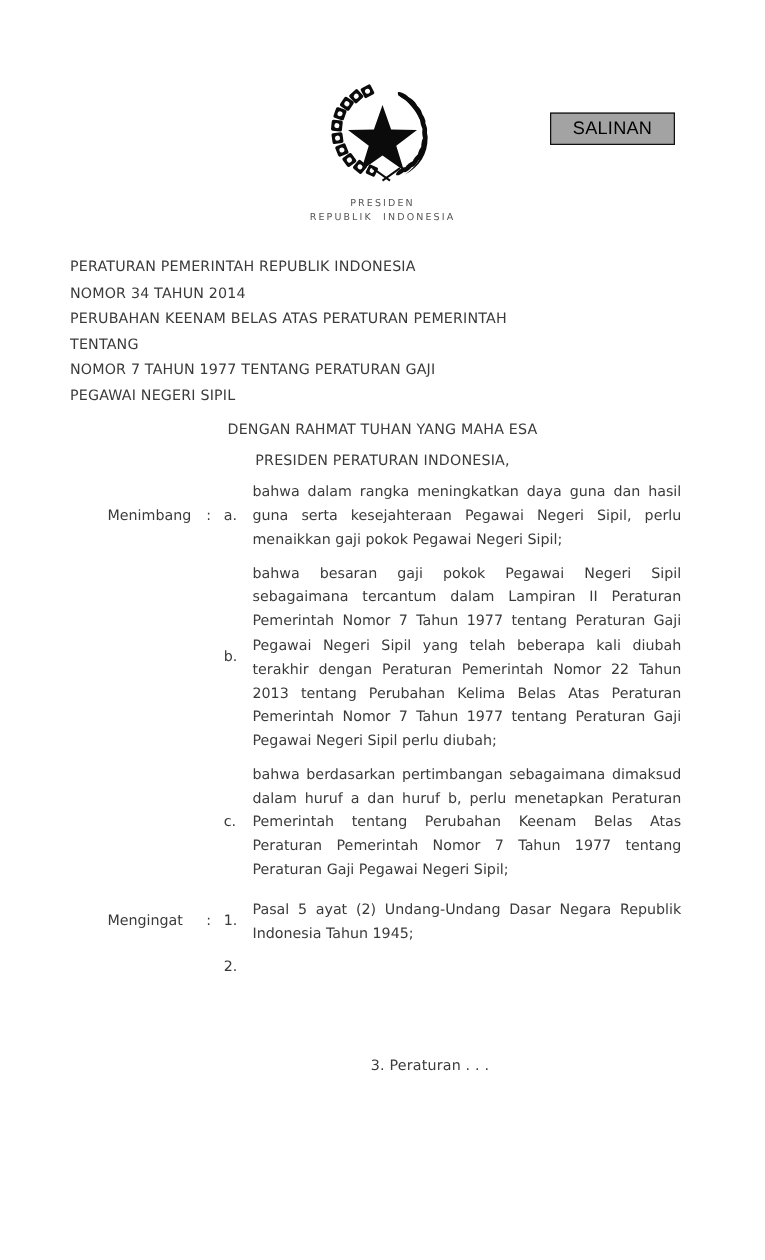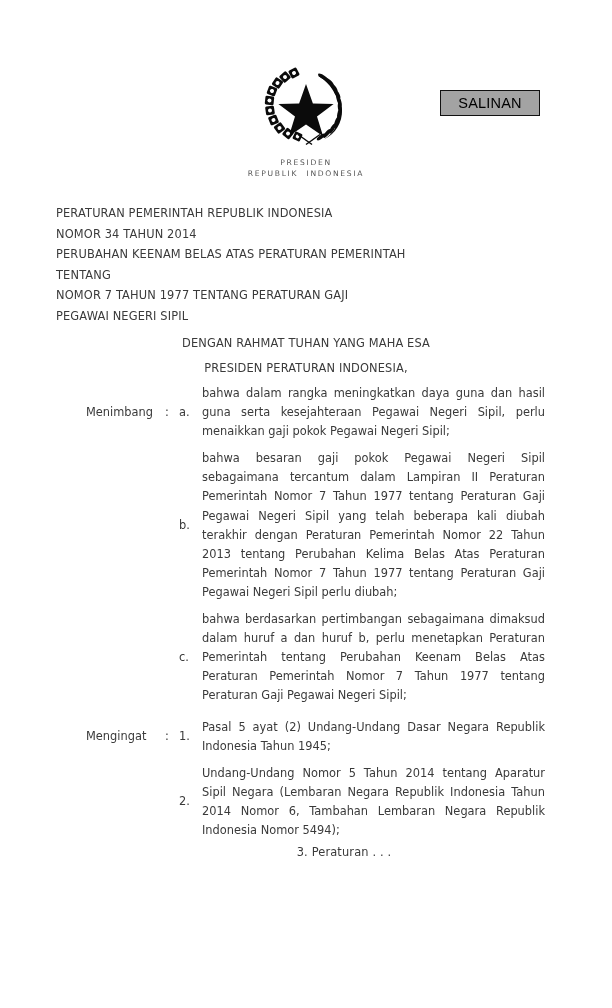--- a/index.html
+++ b/index.html
@@ -312,21 +312,20 @@
         <div class="lbl-col">Mengingat</div>
         <div class="colon-col">:</div>
         <div class="marker-col">1.</div>
         <div class="body-col">Pasal 5 ayat (2) Undang-Undang Dasar  Negara Republik Indonesia Tahun 1945;</div>
       </div>
       <div class="item-gap-a"></div>
       <div class="clause-row">
         <div class="lbl-col"></div>
         <div class="colon-col"></div>
         <div class="marker-col">2.</div>
-        <div class="body-col">Undang-Undang Nomor 5 Tahun 2014 tentang Aparatur Sipil Negara (Lembaran Negara Republik Indonesia Tahun 2014 Nomor 6, Tambahan Lembaran Negara Republik Indonesia Nomor 5494);</div>
       </div>
     </div>
 
   </div>
 
   <div class="continuation">
     <span class="cont-inner">3. Peraturan . . .</span>
   </div>
 
 </div>

